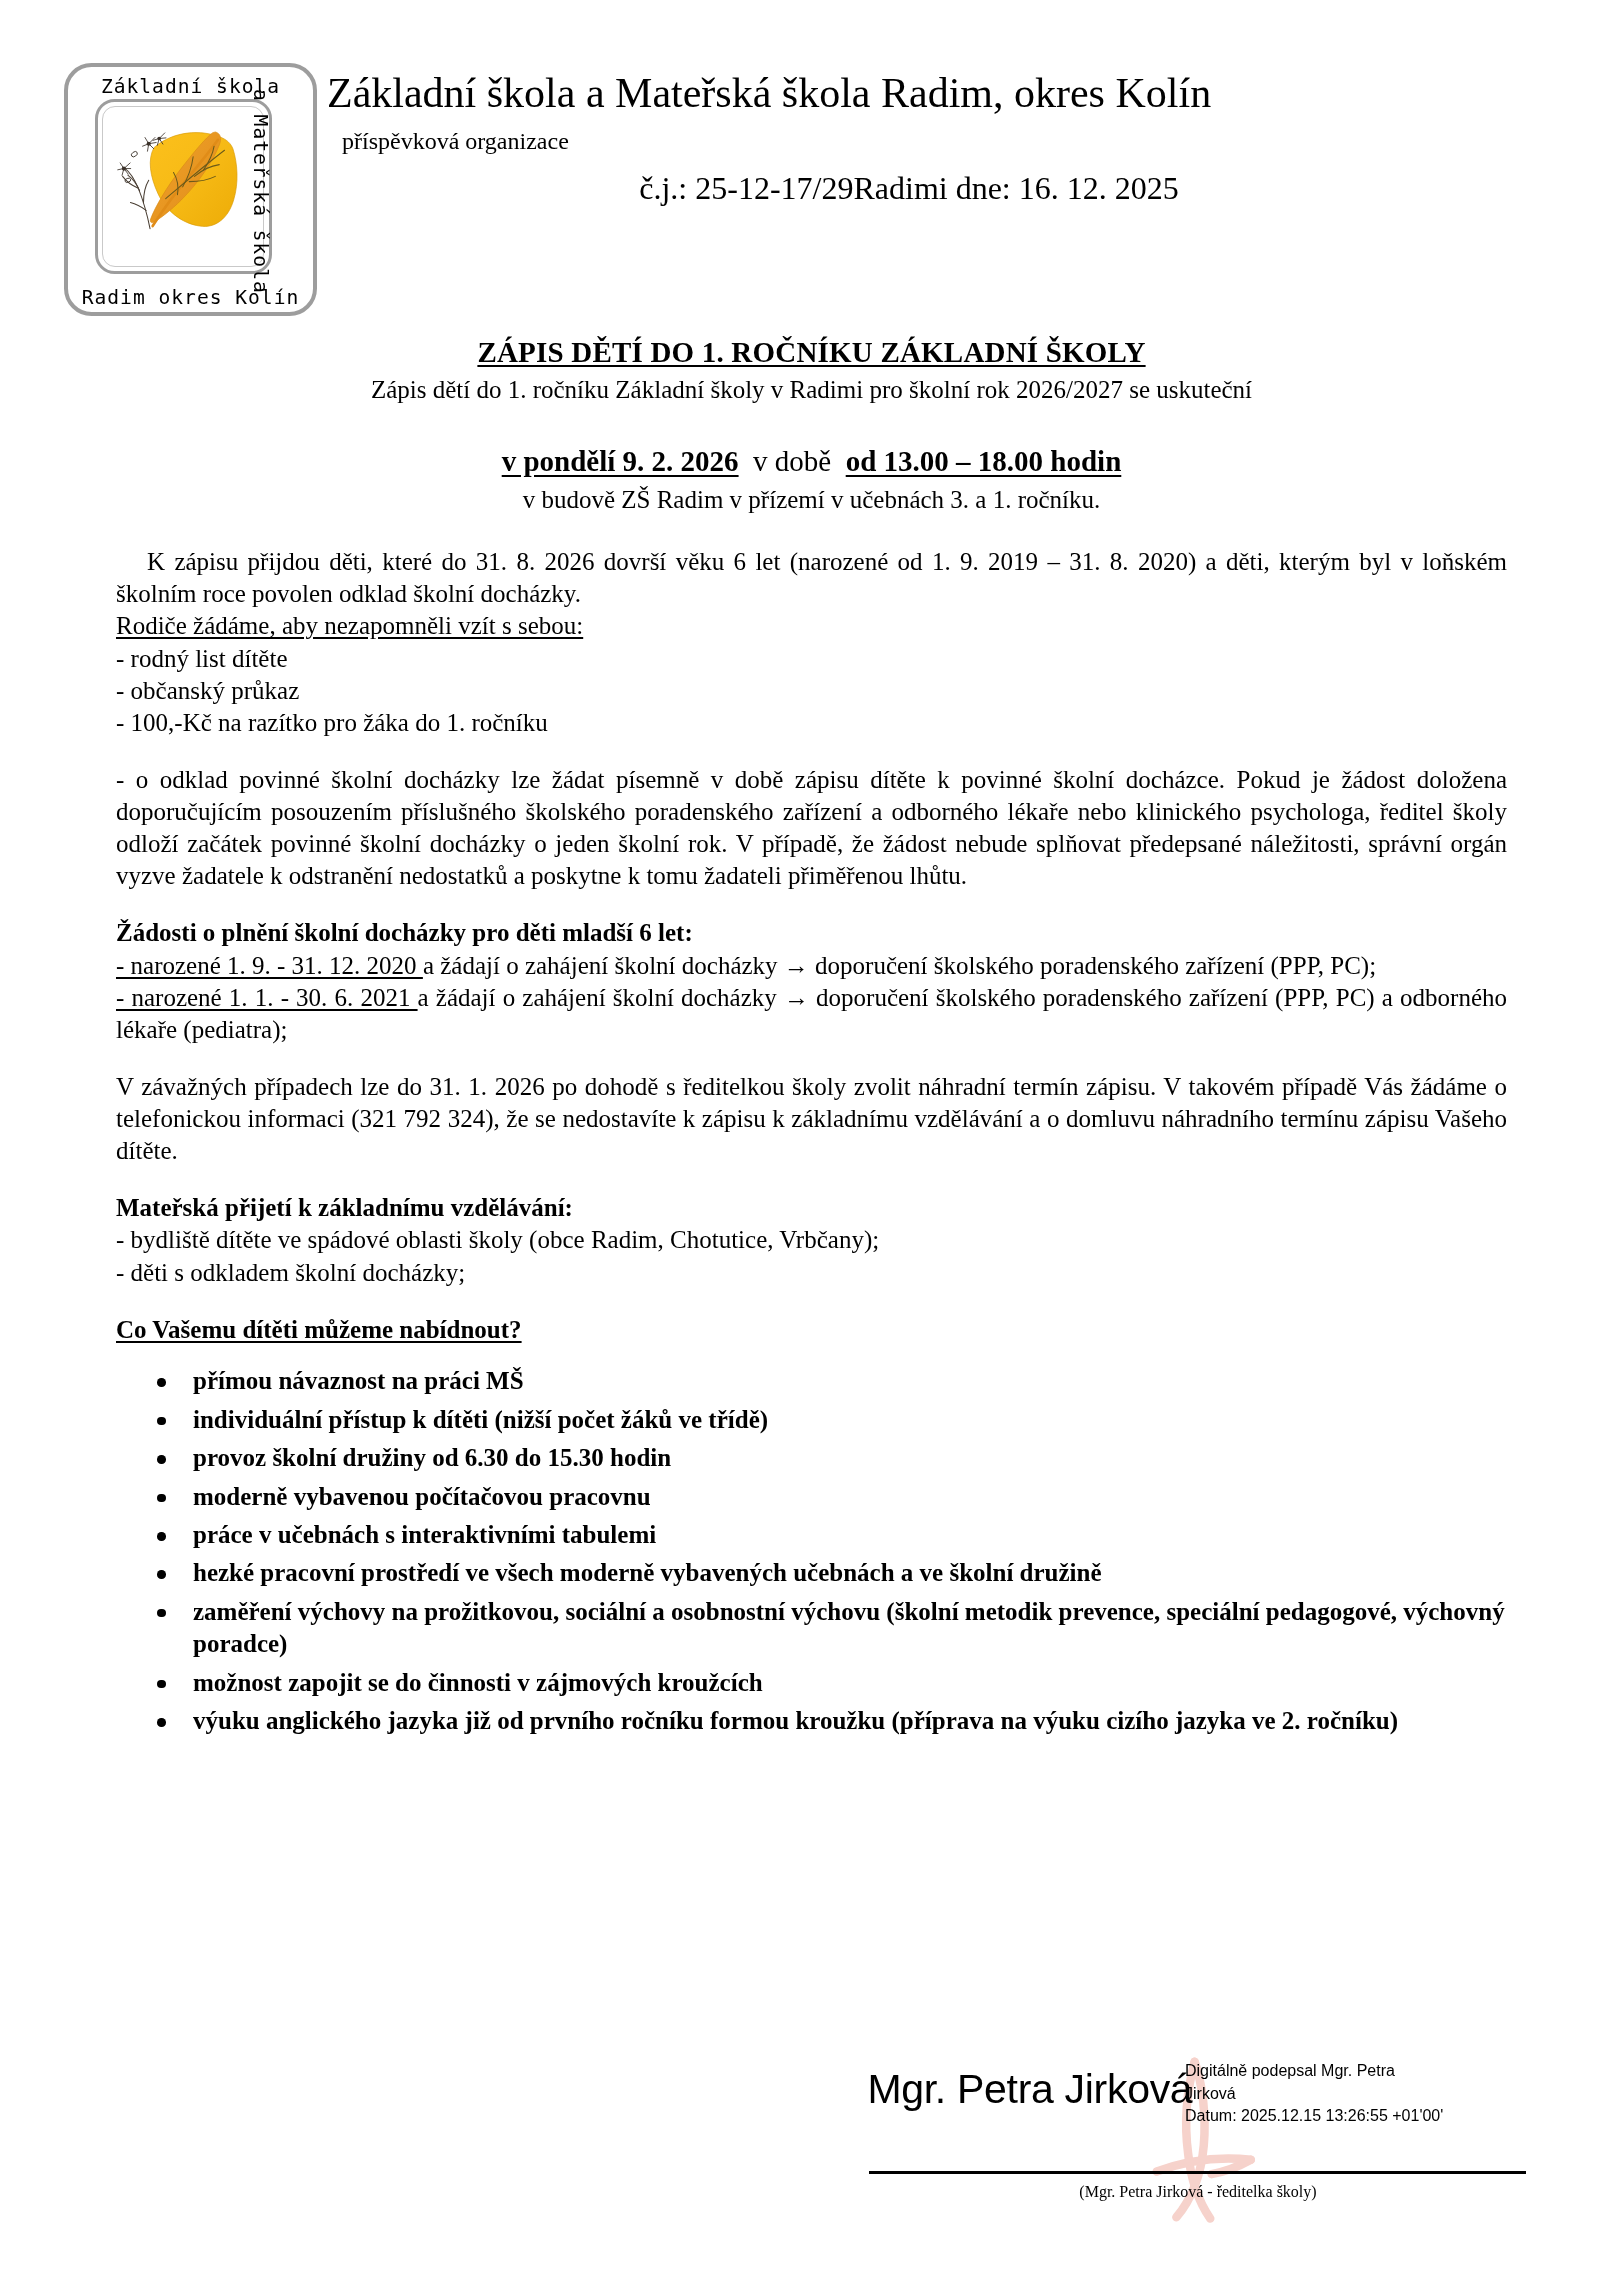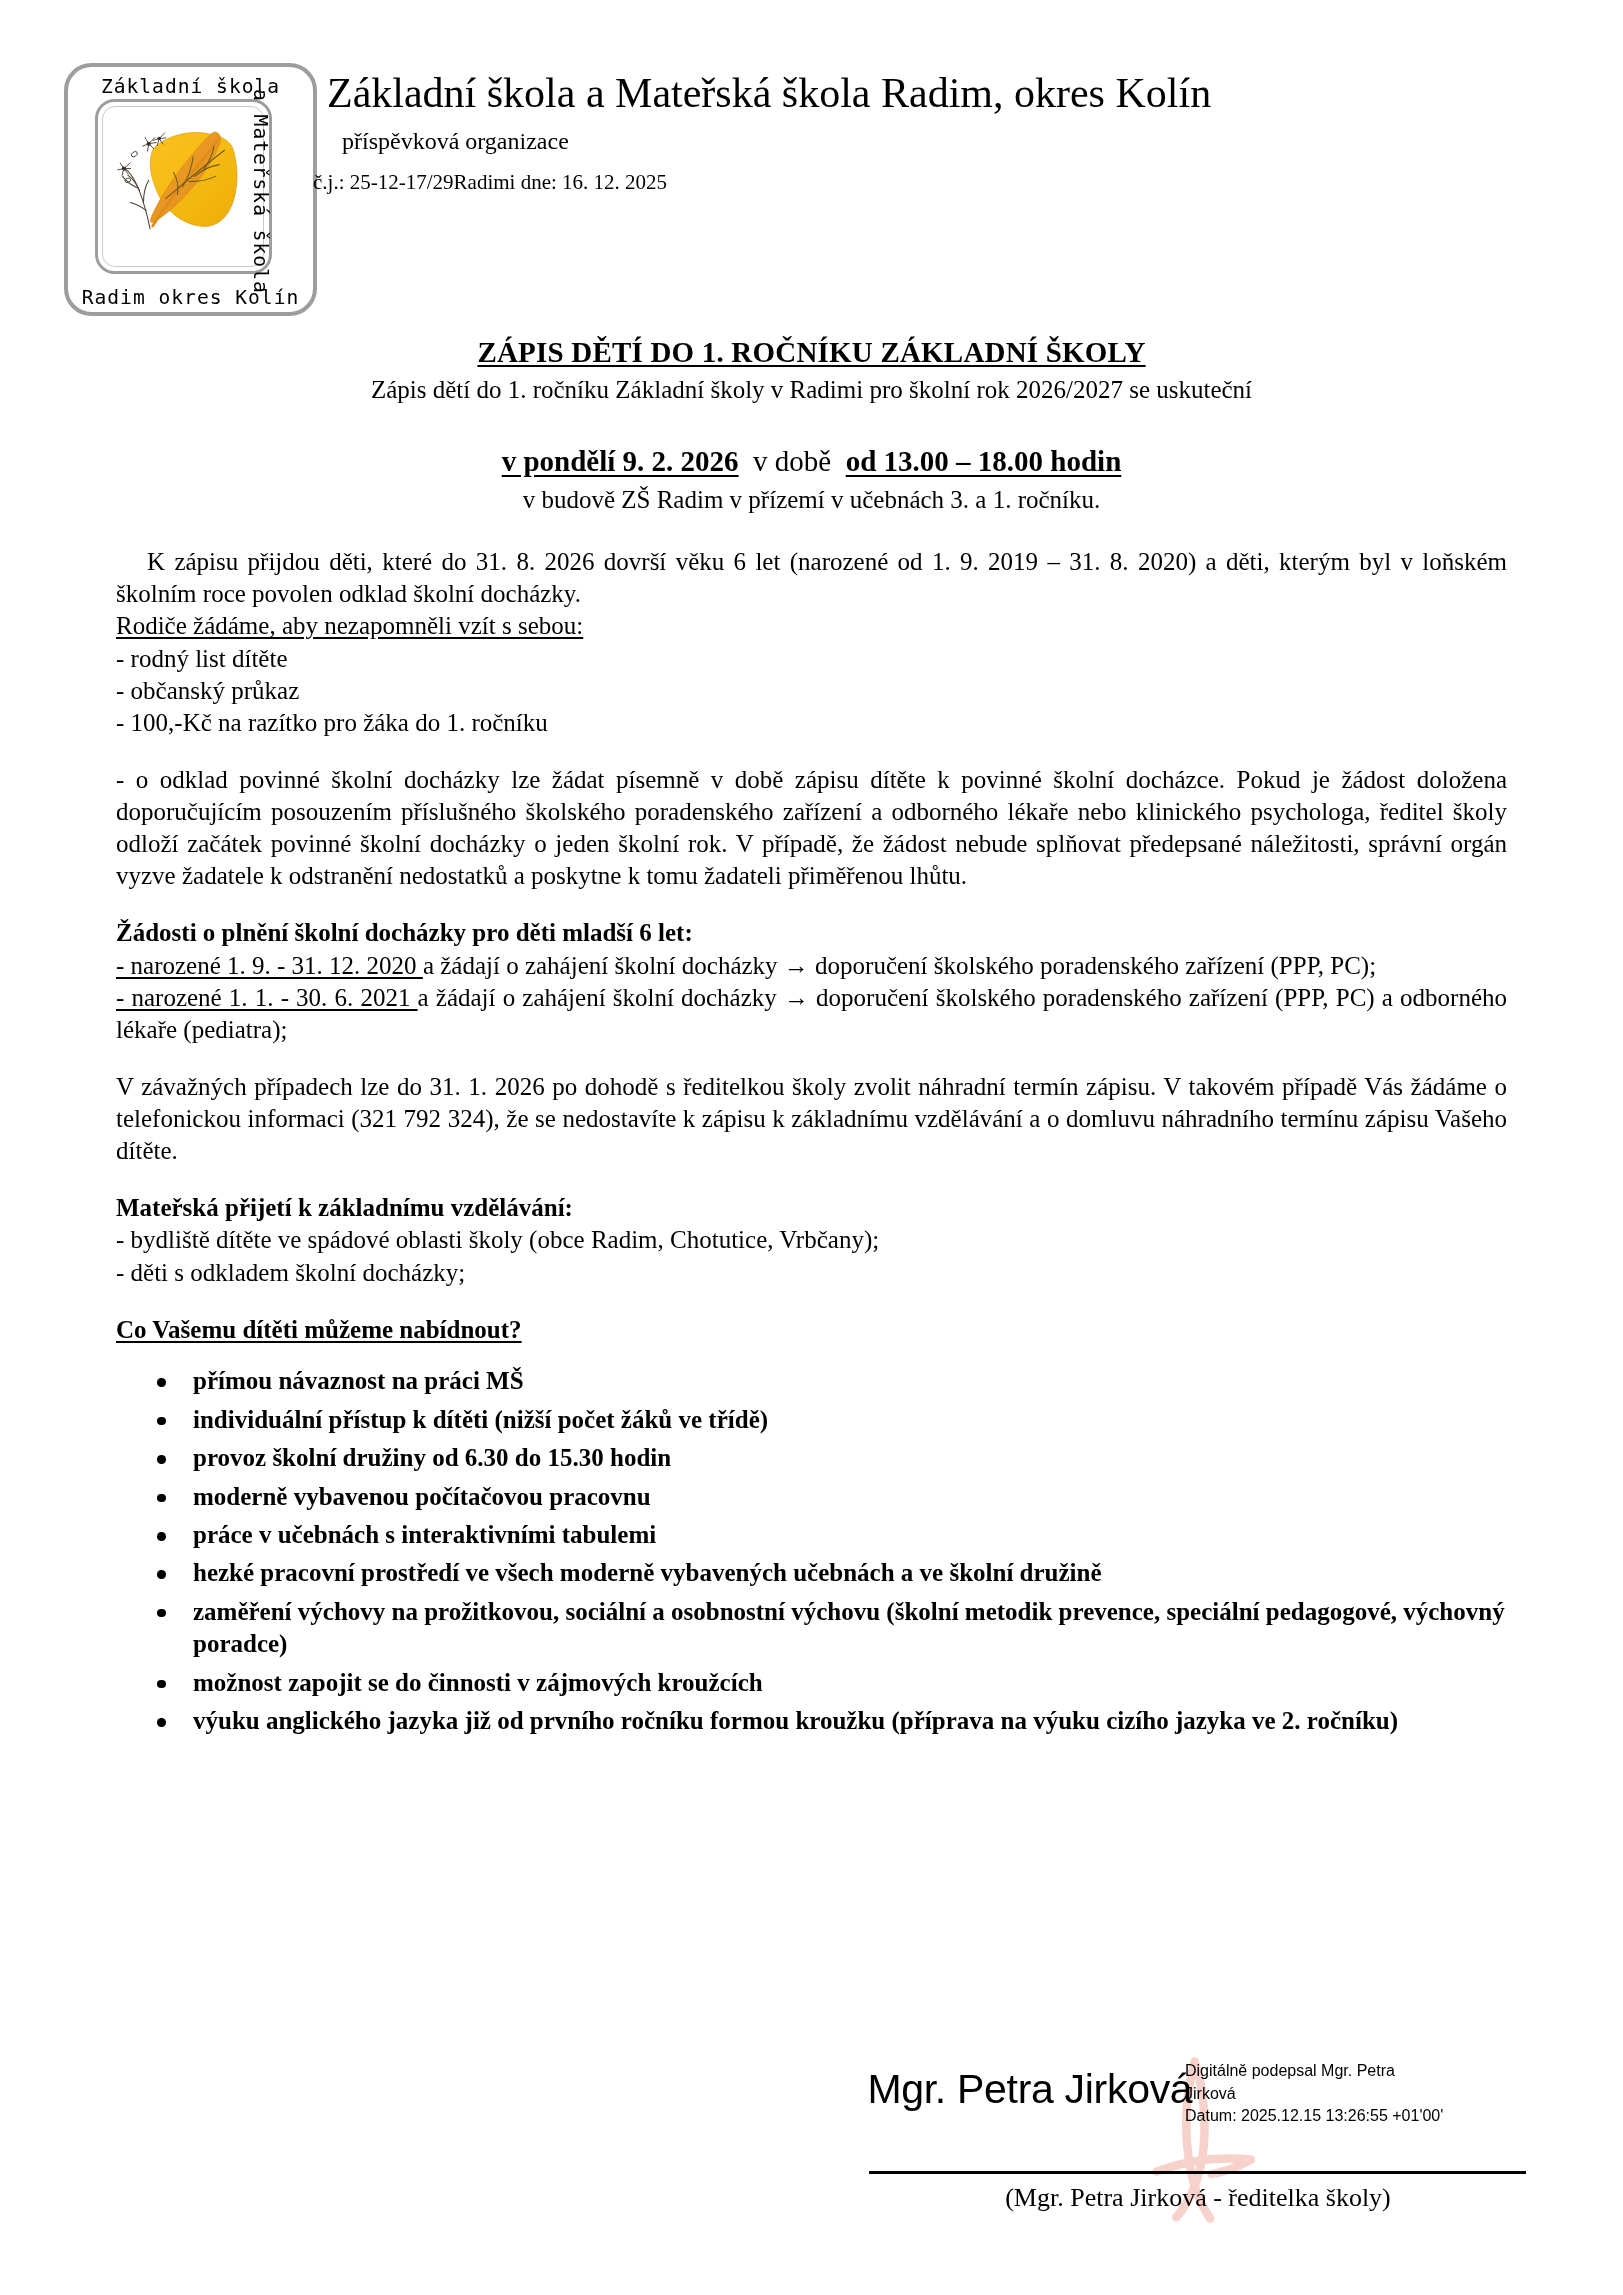--- a/index.html
+++ b/index.html
@@ -122,22 +122,22 @@
     top: 77px;
     font-size: 24px;
     white-space: nowrap;
   }
   .ref-row {
     position: absolute;
     left: 313px;
     top: 119px;
     width: 1192px;
     display: flex;
-    justify-content: flex-start;
-    font-size: 21px;
+    justify-content: center;
+    font-size: 32px;
   }
 
   
   .body-wrap {
     position: absolute;
     left: 116px;
     top: 334px;
     width: 1391px;
     font-size: 25px;
     line-height: 1.285;
@@ -260,21 +260,21 @@
     height: 2.6px;
     background: #000;
     z-index: 2;
   }
   .sig-caption {
     position: absolute;
     left: 0;
     top: 128px;
     width: 694px;
     text-align: center;
-    font-size: 26px;
+    font-size: 16px;
     z-index: 3;
     white-space: nowrap;
   }
 </style>
 </head>
 <body>
 
 <div class="page">
 
   <div class="header">

